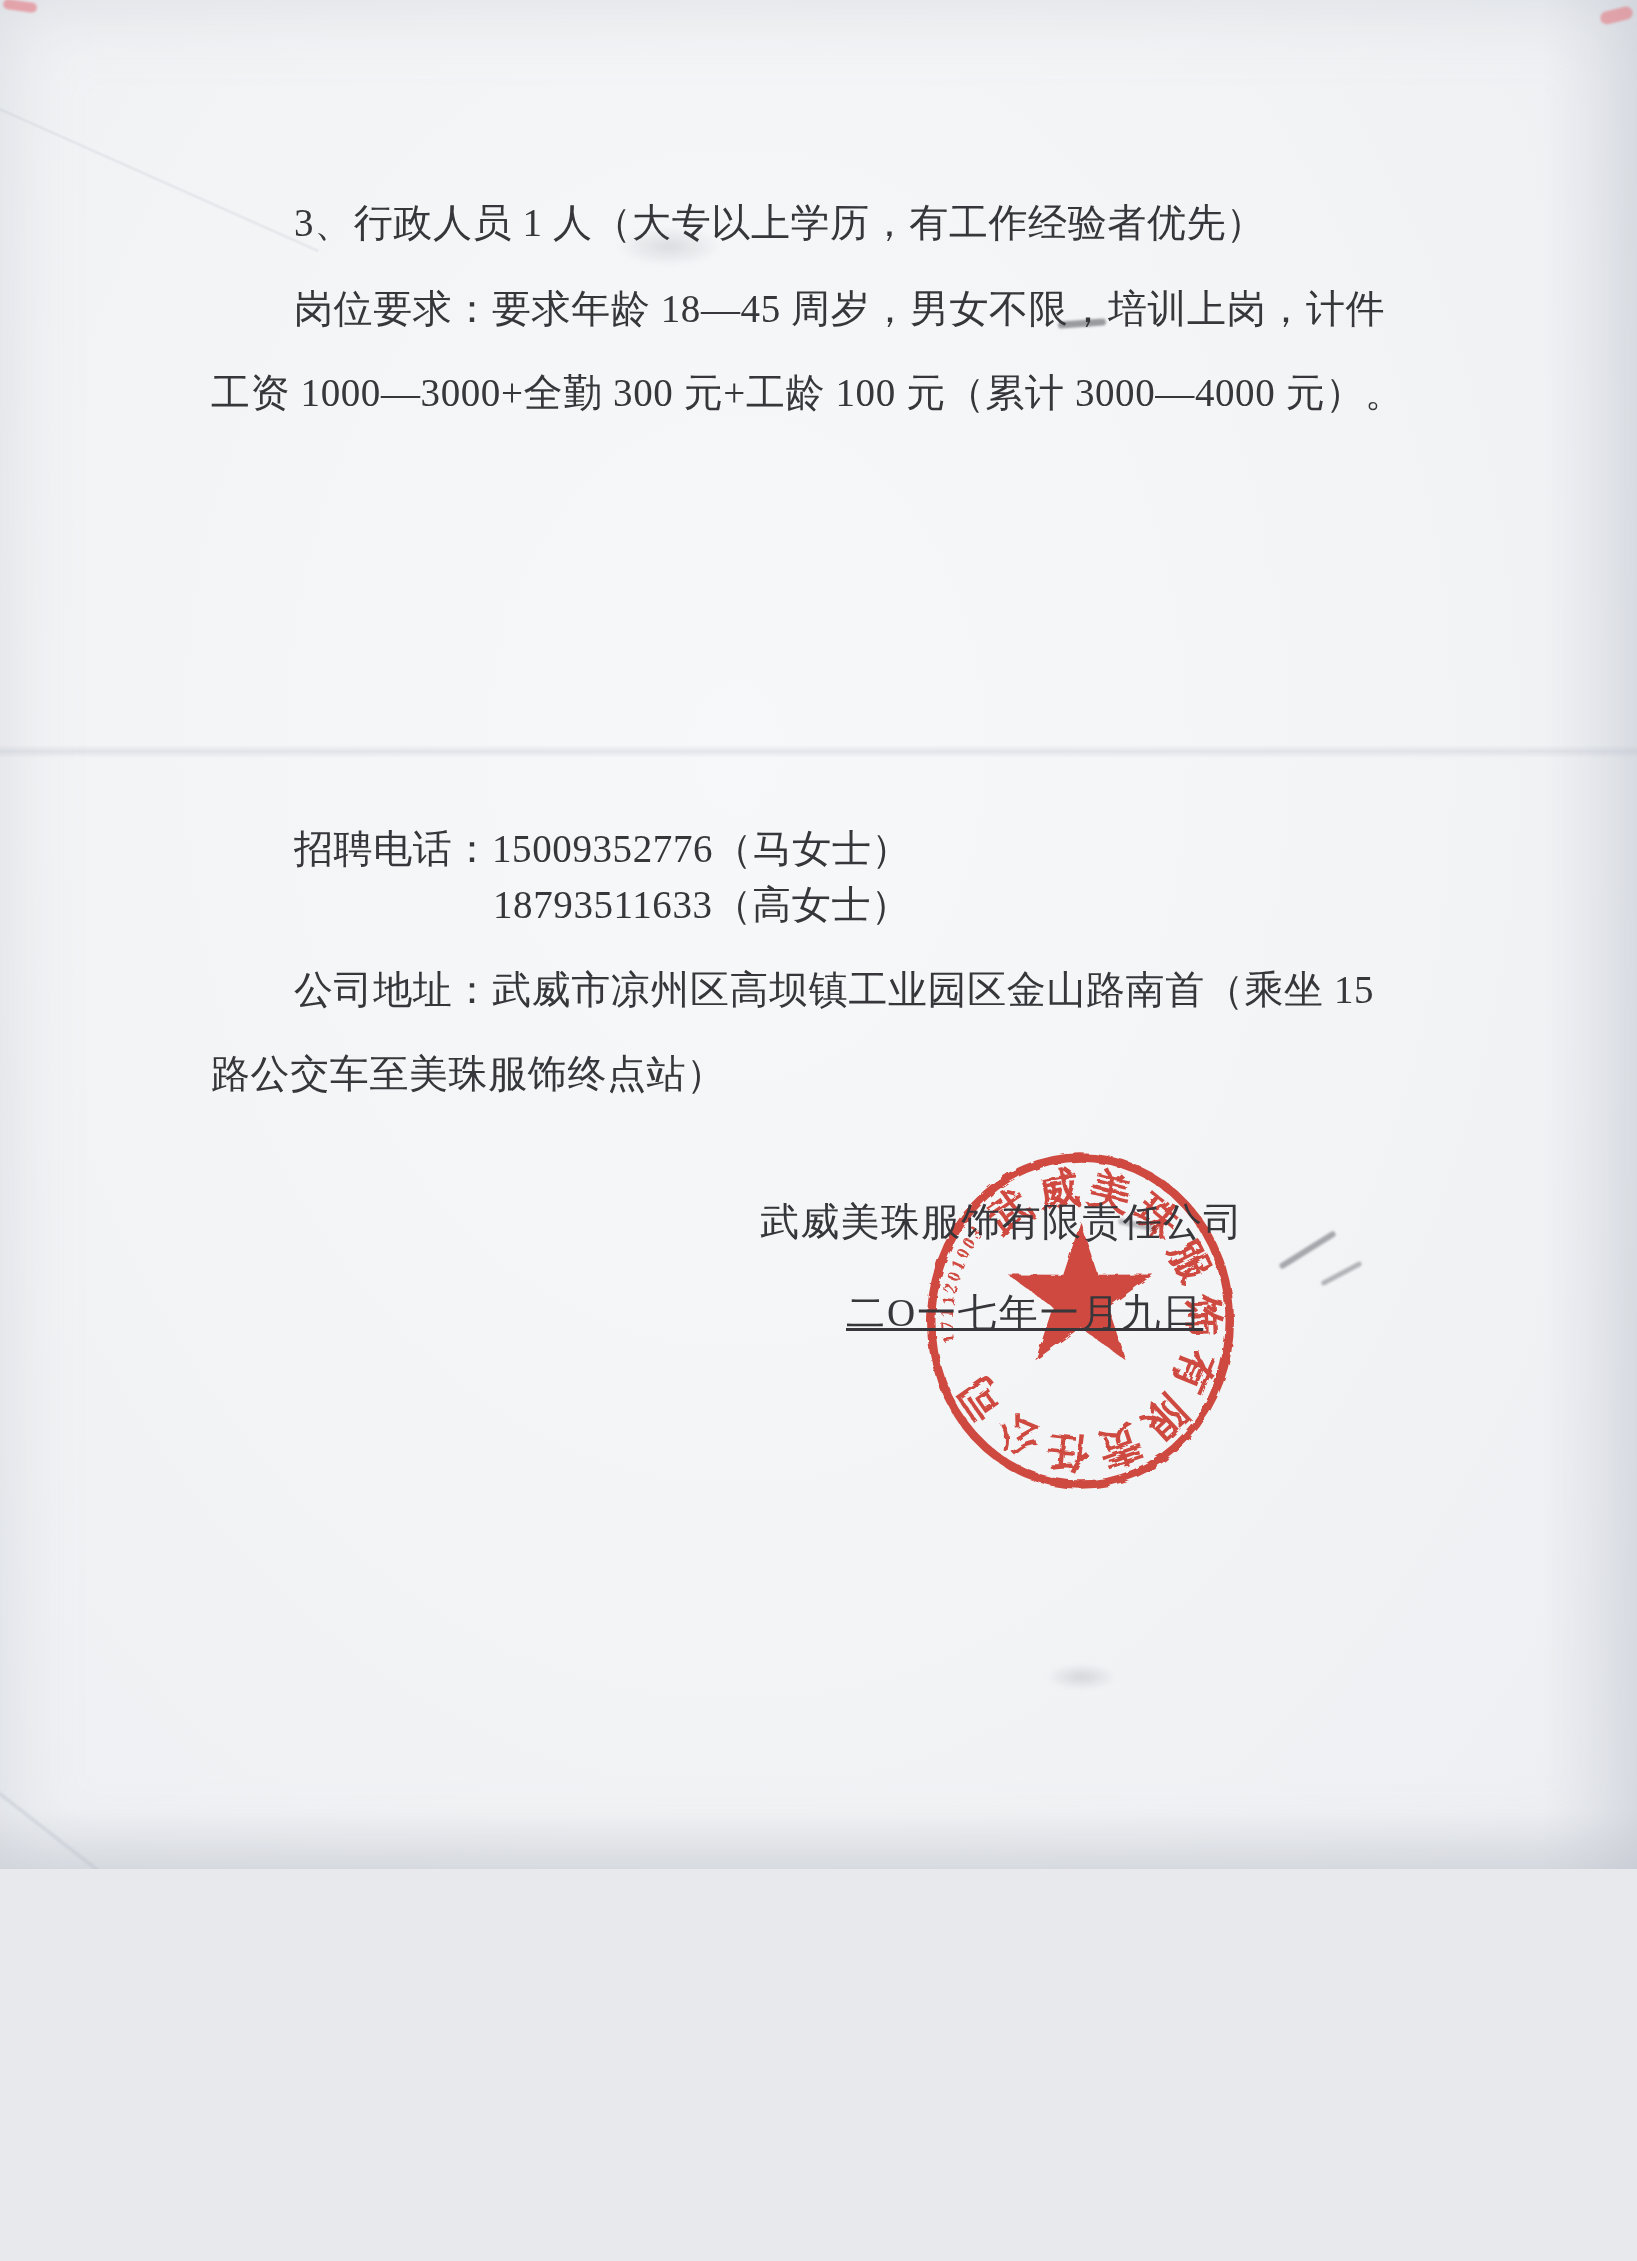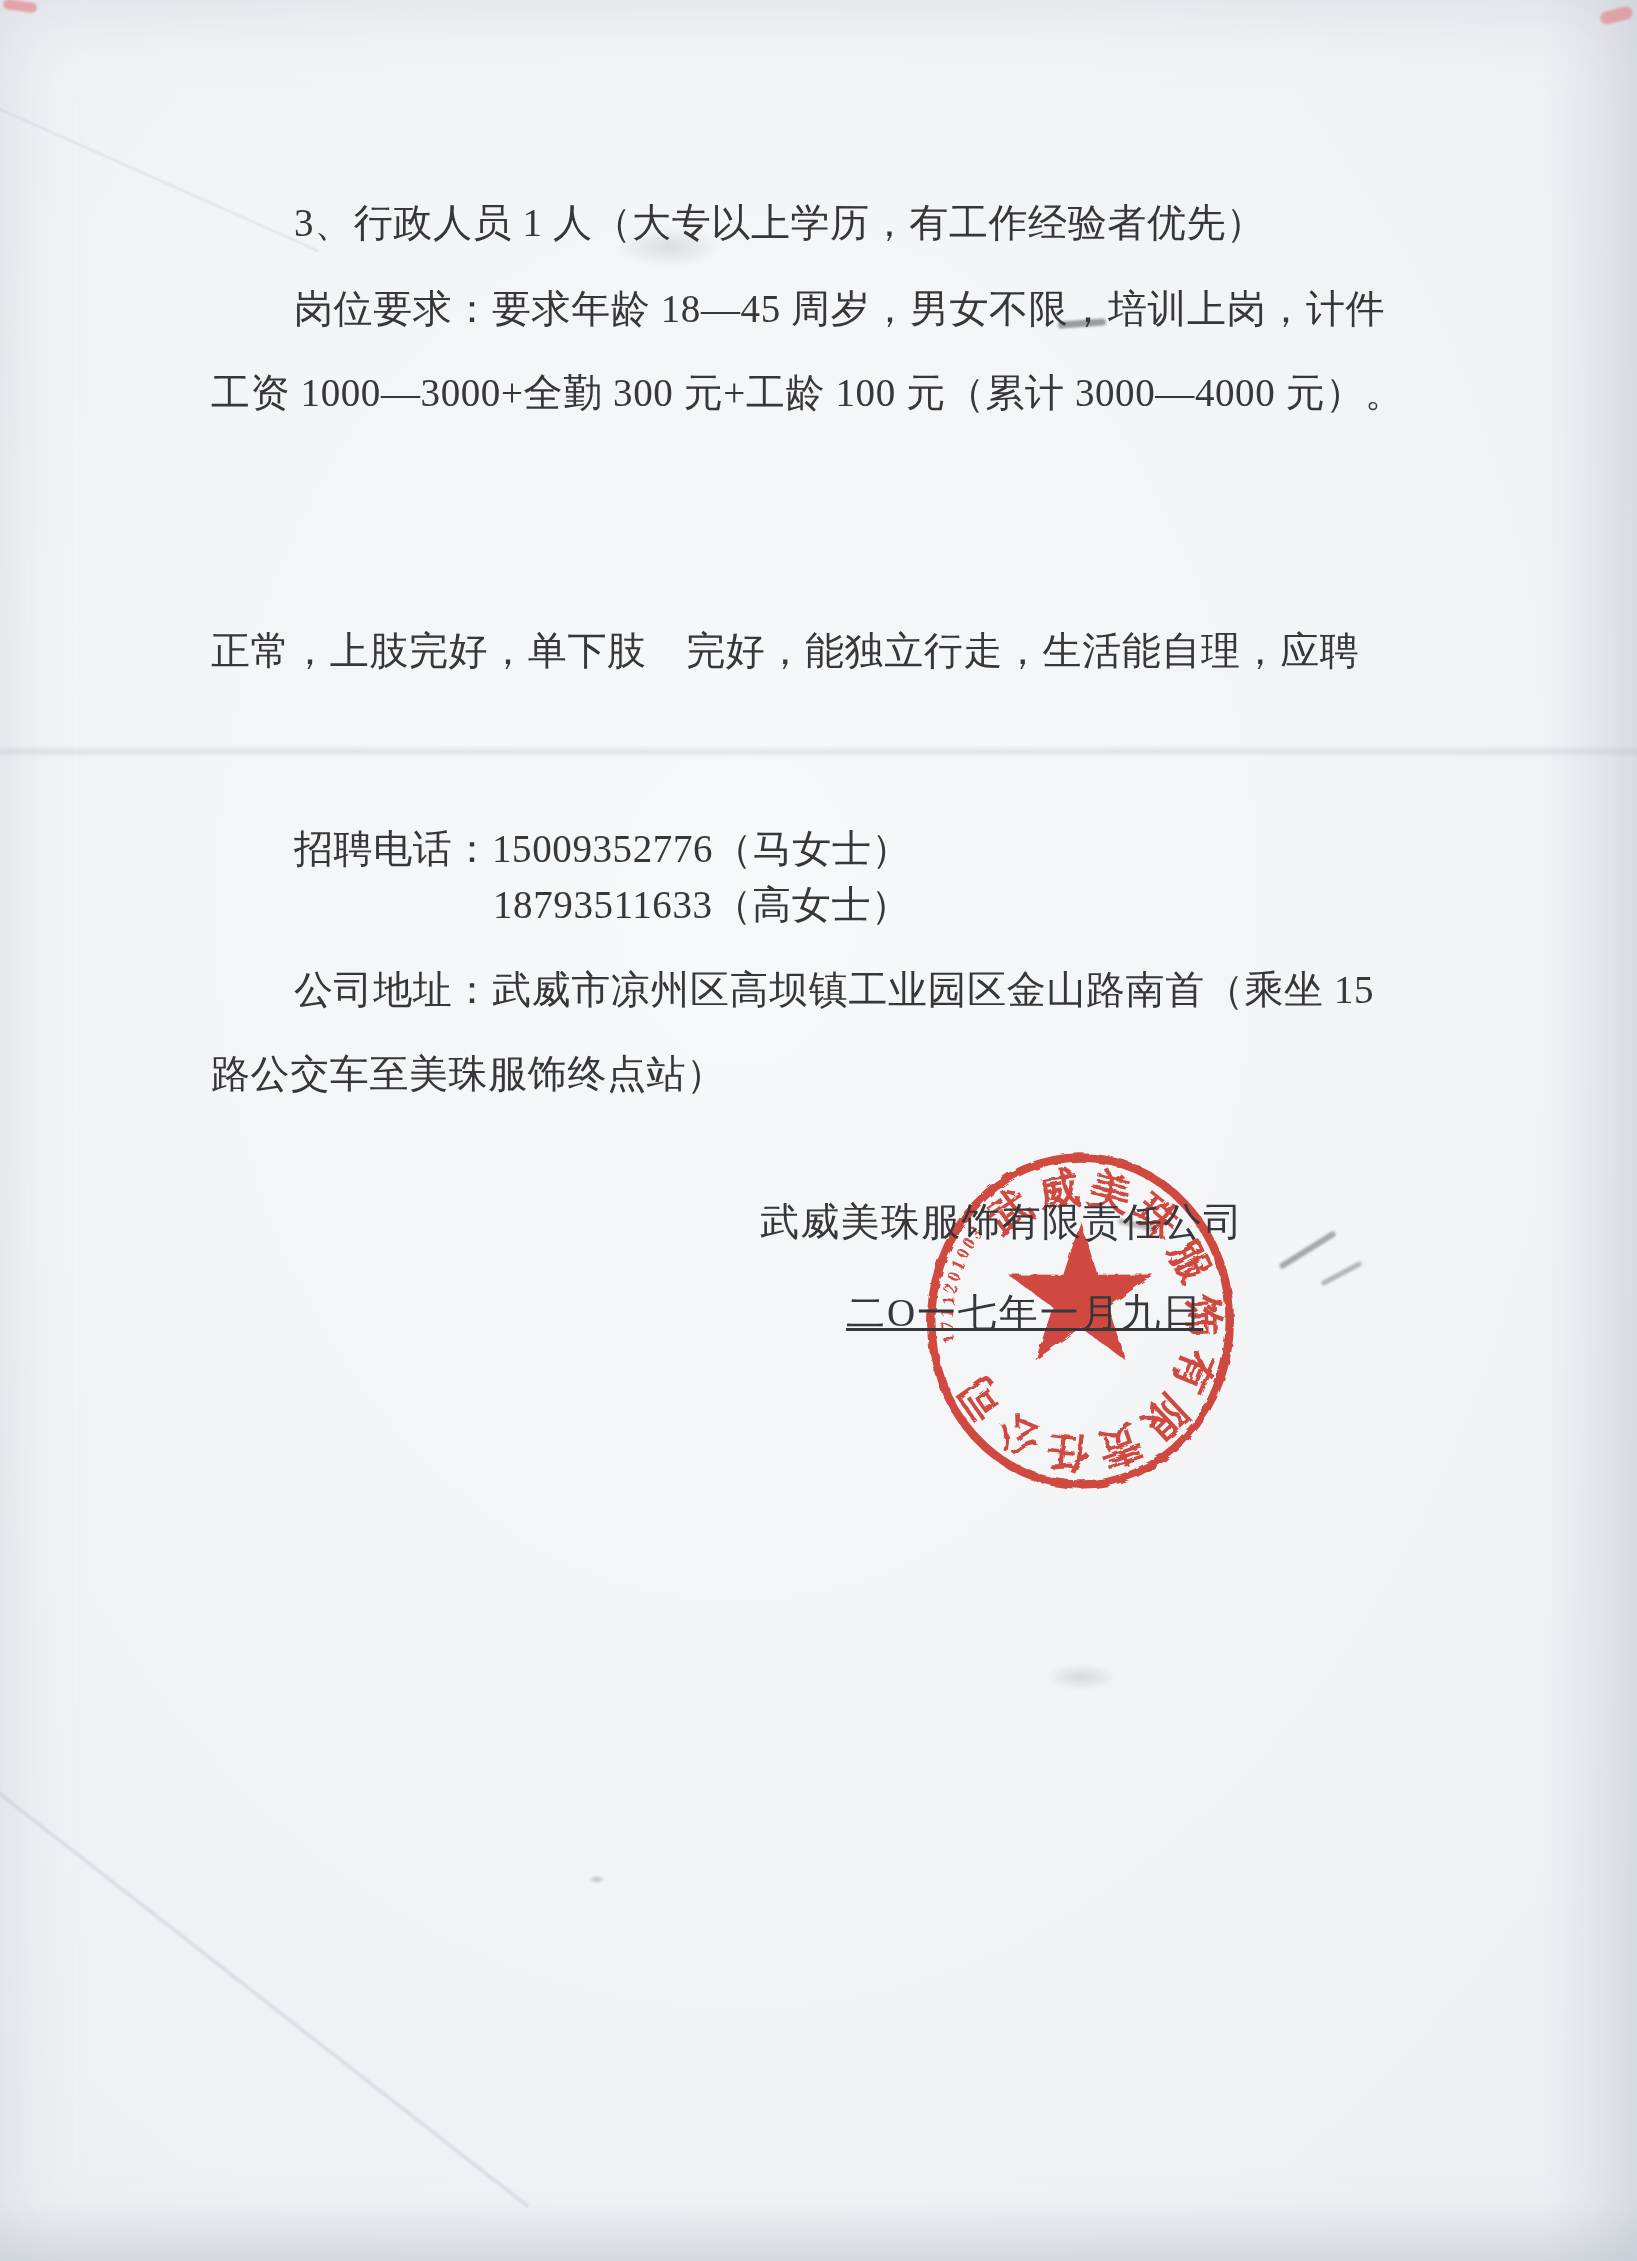--- a/index.html
+++ b/index.html
@@ -1,18 +1,18 @@
 <!DOCTYPE html>
 <html style="font-size:10.4px"><head>
 <meta charset="utf-8">
 <style>
   html,body{margin:0;padding:0;background:#e8e9ec;}
   .page{
     position:relative;
-    width:1638px;height:2261px;
+    width:1638px;height:1869px;
     background:
       radial-gradient(ellipse 1170px 1560px at 45% 40%, #f7f8fa 0%, #f3f4f6 55%, #edeff2 100%);
     overflow:hidden;
     font-family:"Liberation Serif","DejaVu Serif",serif;
     box-shadow:inset 0 0 78px rgba(175,180,192,.35);
   }
   
   .line{
     position:absolute;
     font-size:39px;
@@ -100,21 +100,20 @@
   <div class="artifact sm-stamp2"></div>
   <div class="artifact sm-stamp3"></div>
   <div class="artifact smudge sm-below"></div>
   <div class="artifact sm-speck"></div>
   <div class="artifact red-speck-tl"></div>
   <div class="artifact red-speck-tr"></div>
 
   <div class="line l1">3、行政人员 1 人（大专以上学历，有工作经验者优先）</div>
   <div class="line l2">岗位要求：要求年龄 18—45 周岁，男女不限，培训上岗，计件</div>
   <div class="line l3">工资 1000—3000+全勤 300 元+工龄 100 元（累计 3000—4000 元）。</div>
-  <div class="line l6">正常，上肢完好，单下肢　完好，能独立行走，生活能自理，应聘</div>
   <div class="line l8">招聘电话：15009352776（马女士）</div>
   <div class="line l9">18793511633（高女士）</div>
   <div class="line l10">公司地址：武威市凉州区高坝镇工业园区金山路南首（乘坐 15</div>
   <div class="line l11">路公交车至美珠服饰终点站）</div>
 
   <div class="line sig-company">武威美珠服饰有限责任公司</div>
   <div class="line sig-date">二O一七年一月九日</div>
 
   <svg class="stamp" viewBox="0 0 500 530" aria-hidden="true">
     <defs>

